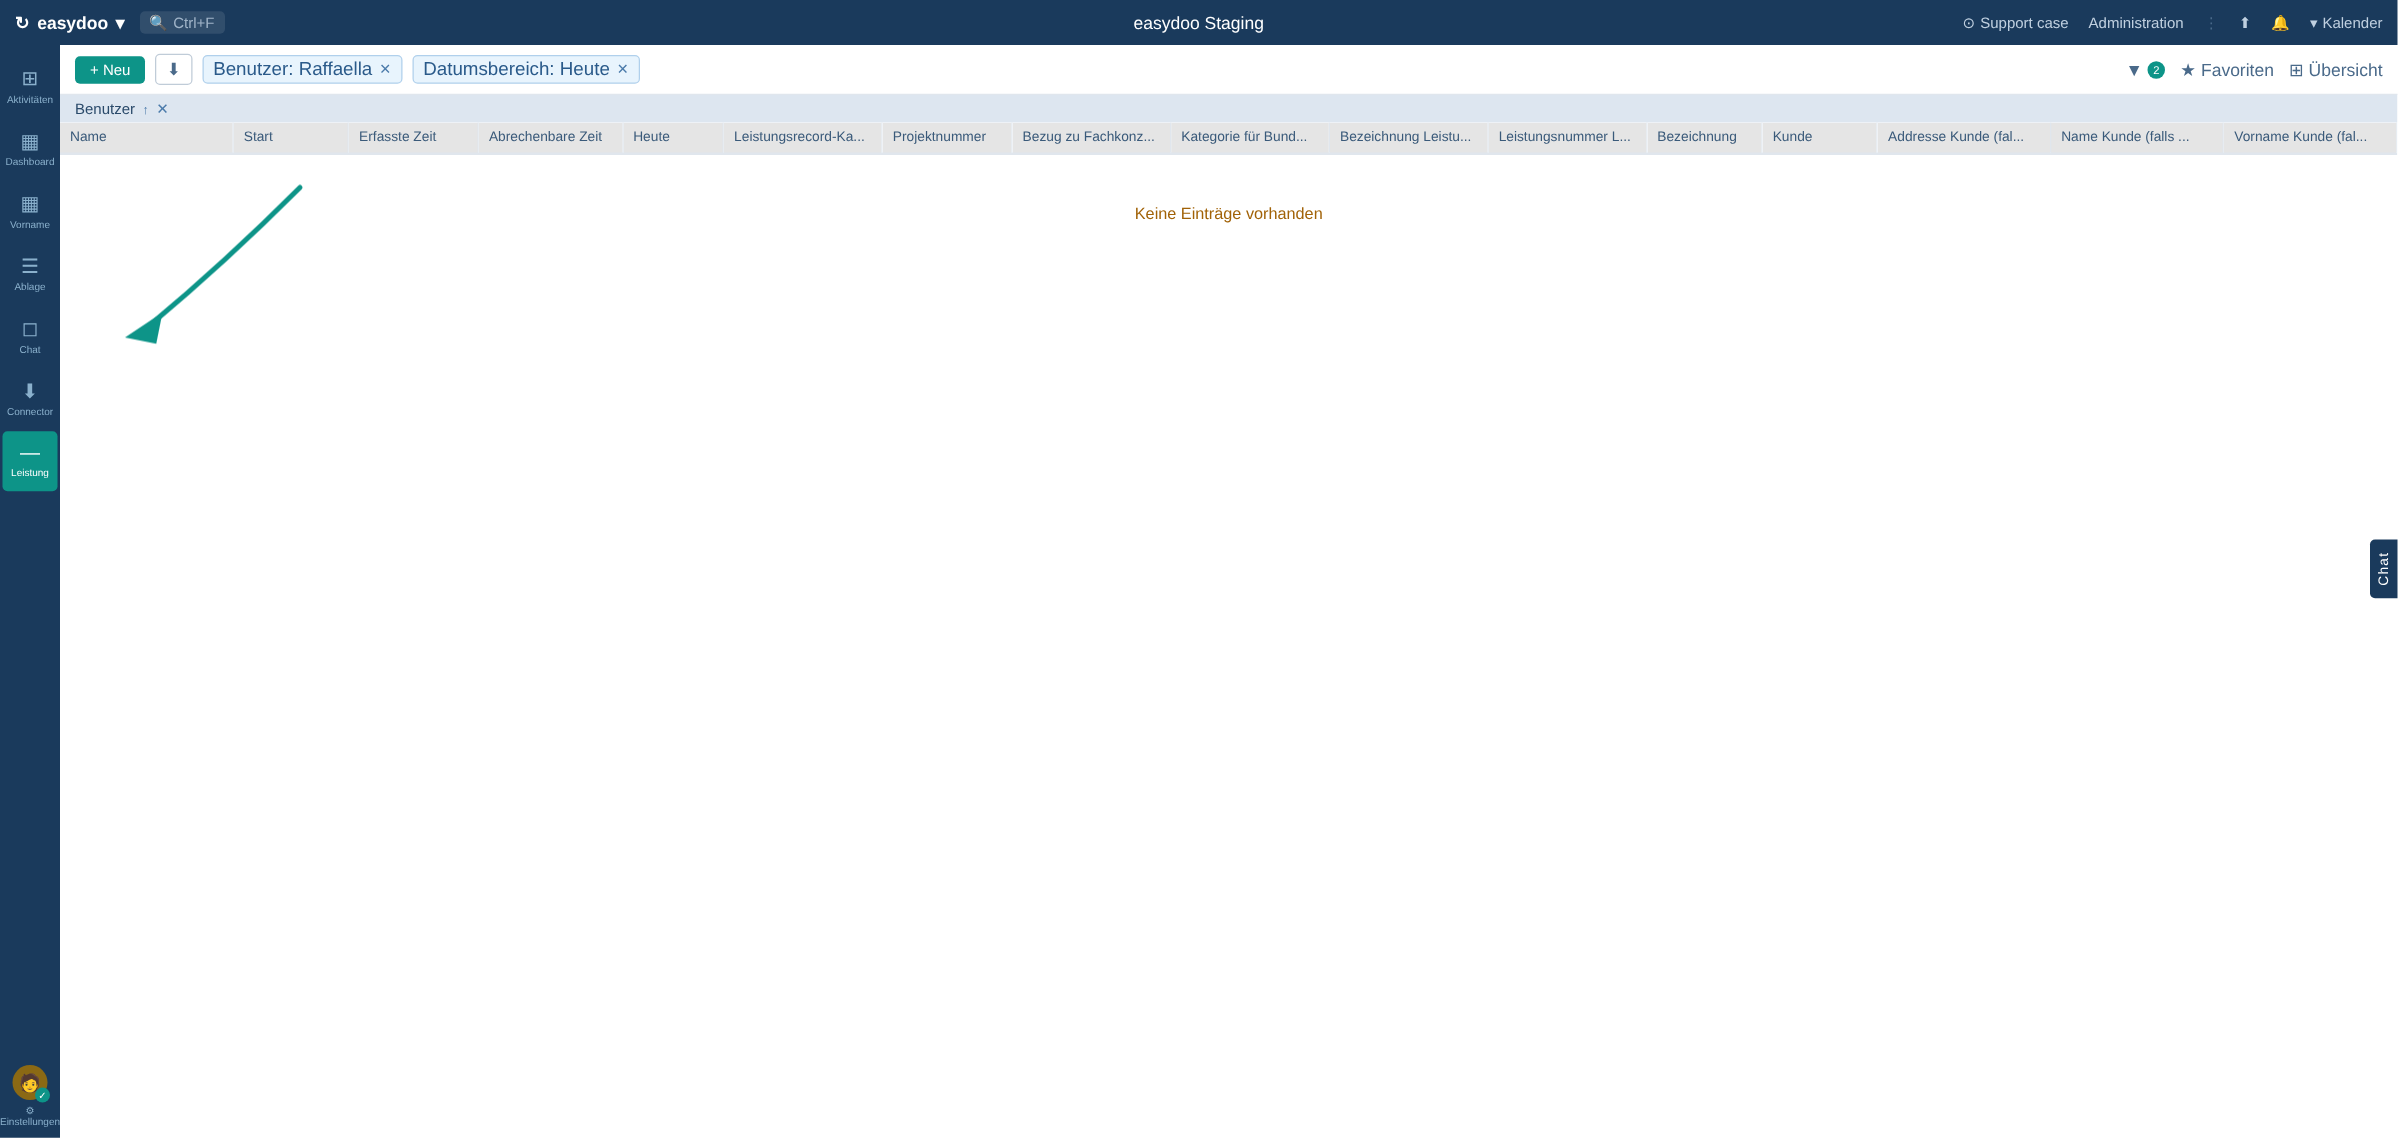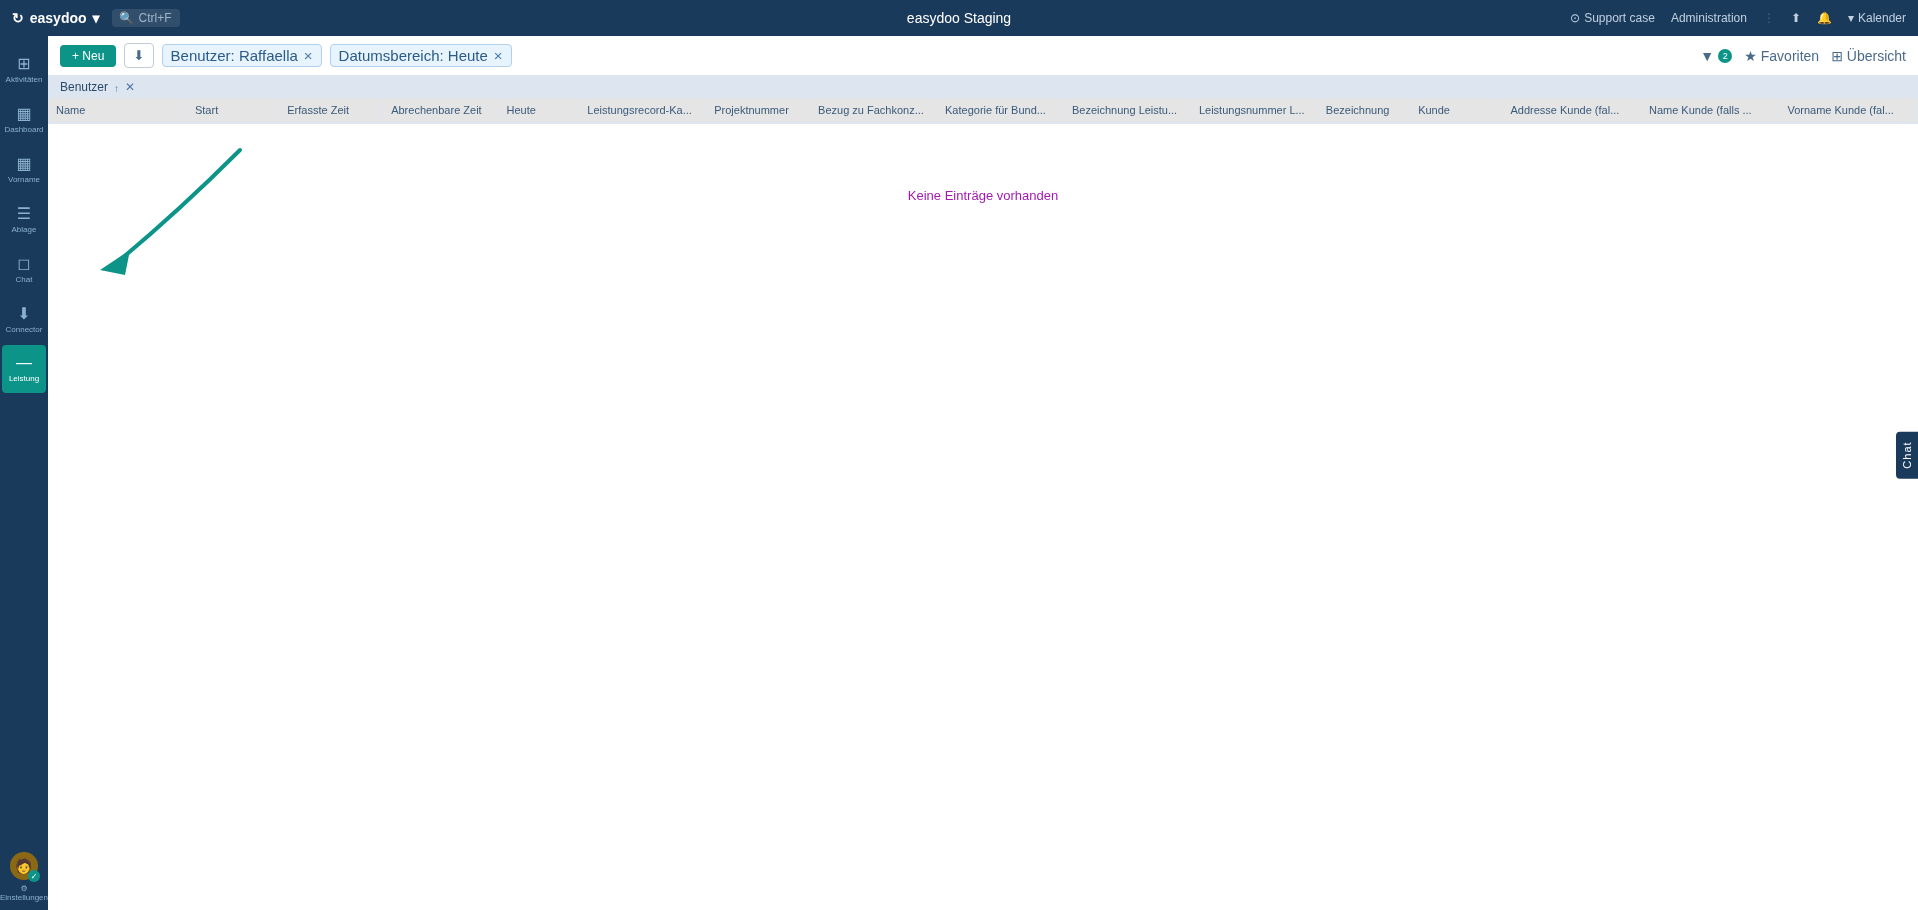--- a/index.html
+++ b/index.html
@@ -172,22 +172,22 @@
     .table-container {
       overflow-x: auto;
       overflow-y: auto;
       flex: 1;
     }
 
     .empty-state {
       display: flex;
       align-items: center;
       justify-content: center;
-      padding: 64px;
-      color: #a21caf;
+      padding: 39px;
+      color: #a16207;
       font-size: 13px;
     }
 
     
     .arrow-annotation {
       position: absolute;
       top: 130px;
       left: 60px;
       pointer-events: none;
       z-index: 50;

